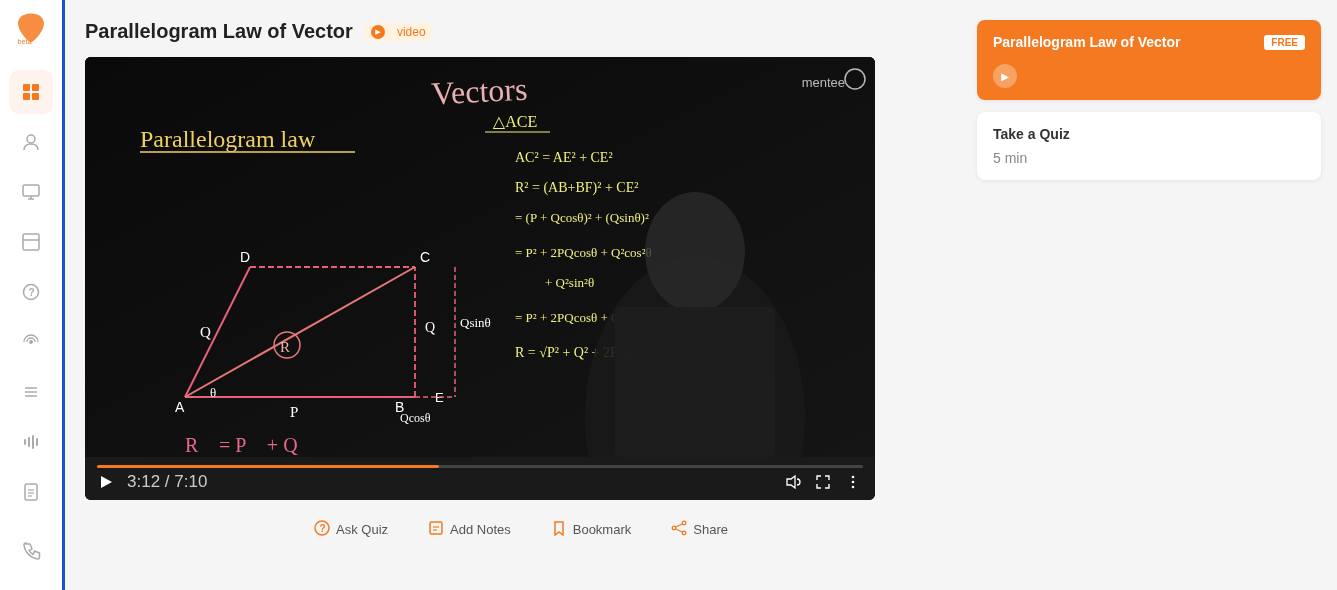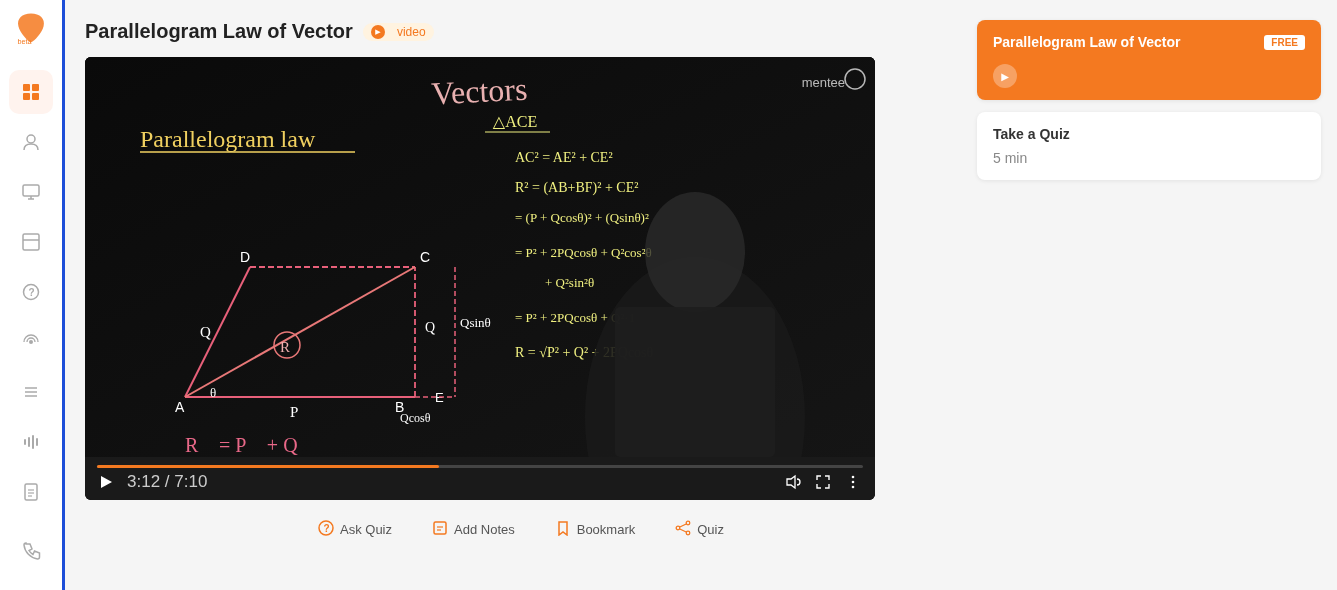--- a/index.html
+++ b/index.html
@@ -497,21 +497,21 @@
     <button class="action-btn">
       <span class="action-icon">
         <svg width="16" height="16" viewBox="0 0 16 16">
             <circle cx="13" cy="3" r="1.8" fill="none" stroke="#f47920" stroke-width="1.3"></circle>
             <circle cx="3" cy="8" r="1.8" fill="none" stroke="#f47920" stroke-width="1.3"></circle>
             <circle cx="13" cy="13" r="1.8" fill="none" stroke="#f47920" stroke-width="1.3"></circle>
             <line x1="4.8" y1="7" x2="11.2" y2="4" stroke="#f47920" stroke-width="1.2"></line>
             <line x1="4.8" y1="9" x2="11.2" y2="12" stroke="#f47920" stroke-width="1.2"></line>
           </svg>
       </span>
-      <span>Quiz</span>
+      <span>Share</span>
     </button>
   </div>
 </div>
 
 <div class="right-panel">
 
   <div class="panel-card panel-card-active">
     <div class="card-header">
       <span class="card-title">Parallelogram Law of Vector</span>
       <span class="free-badge">FREE</span>

